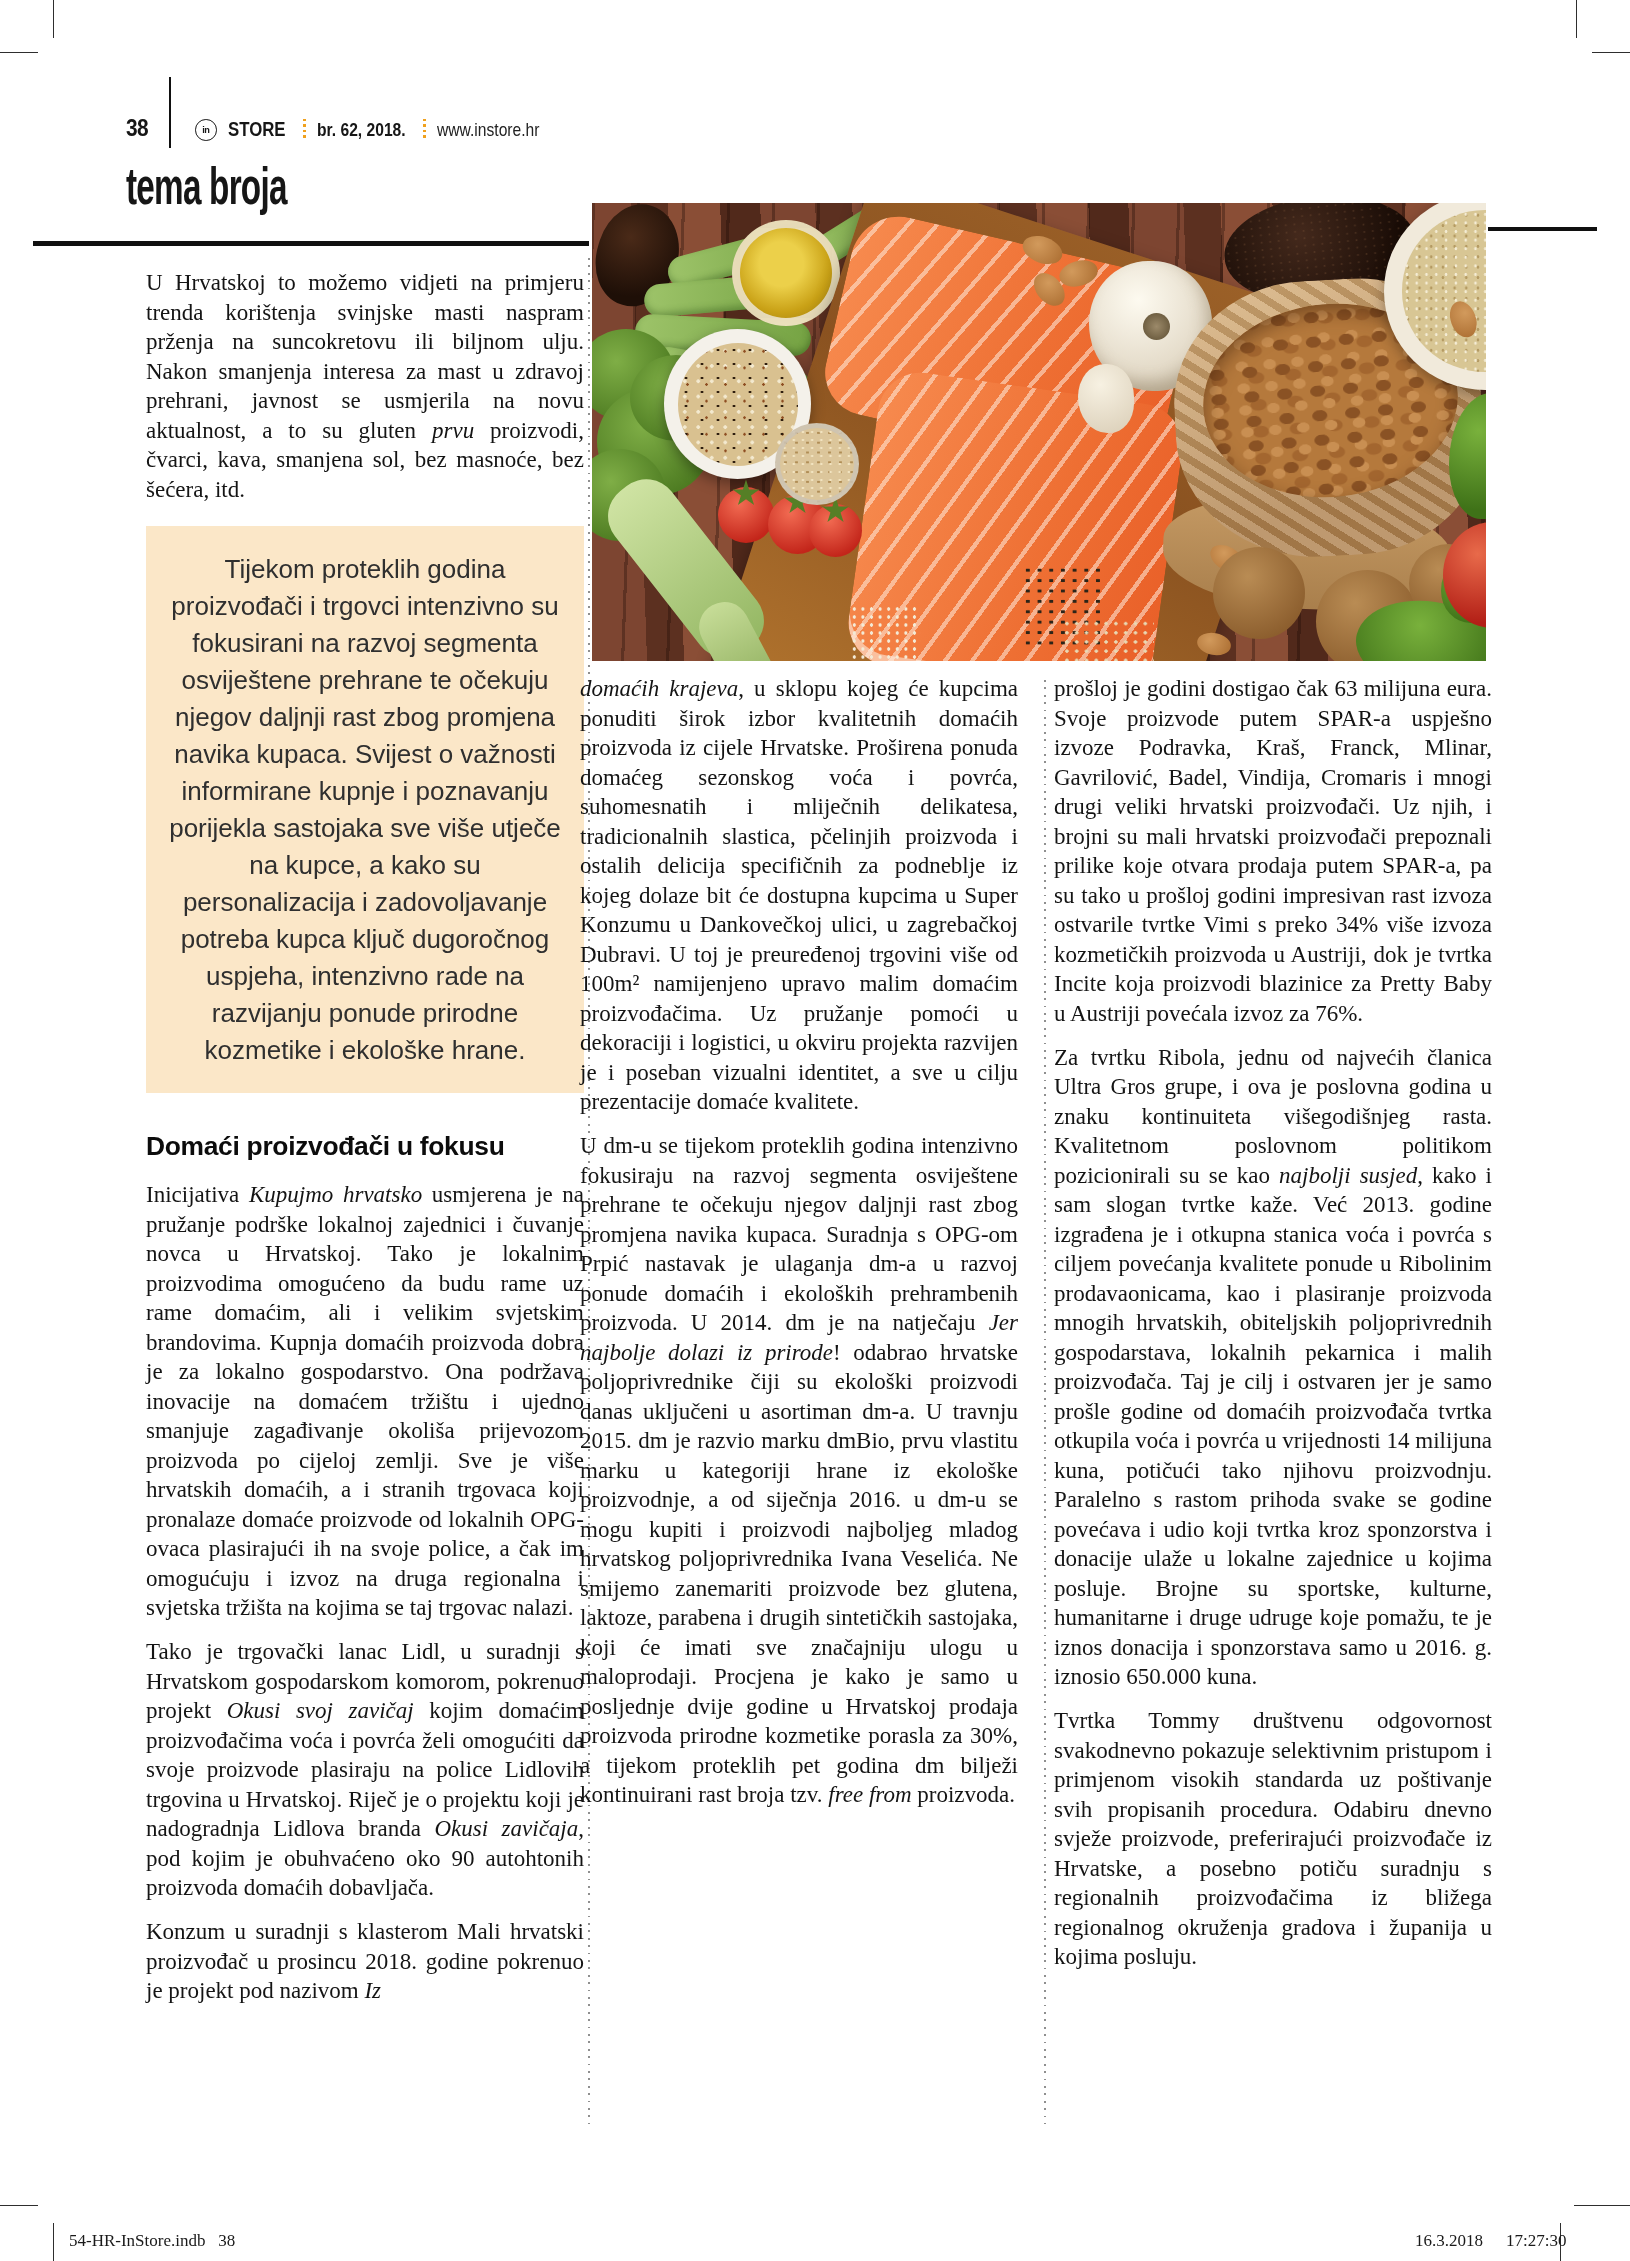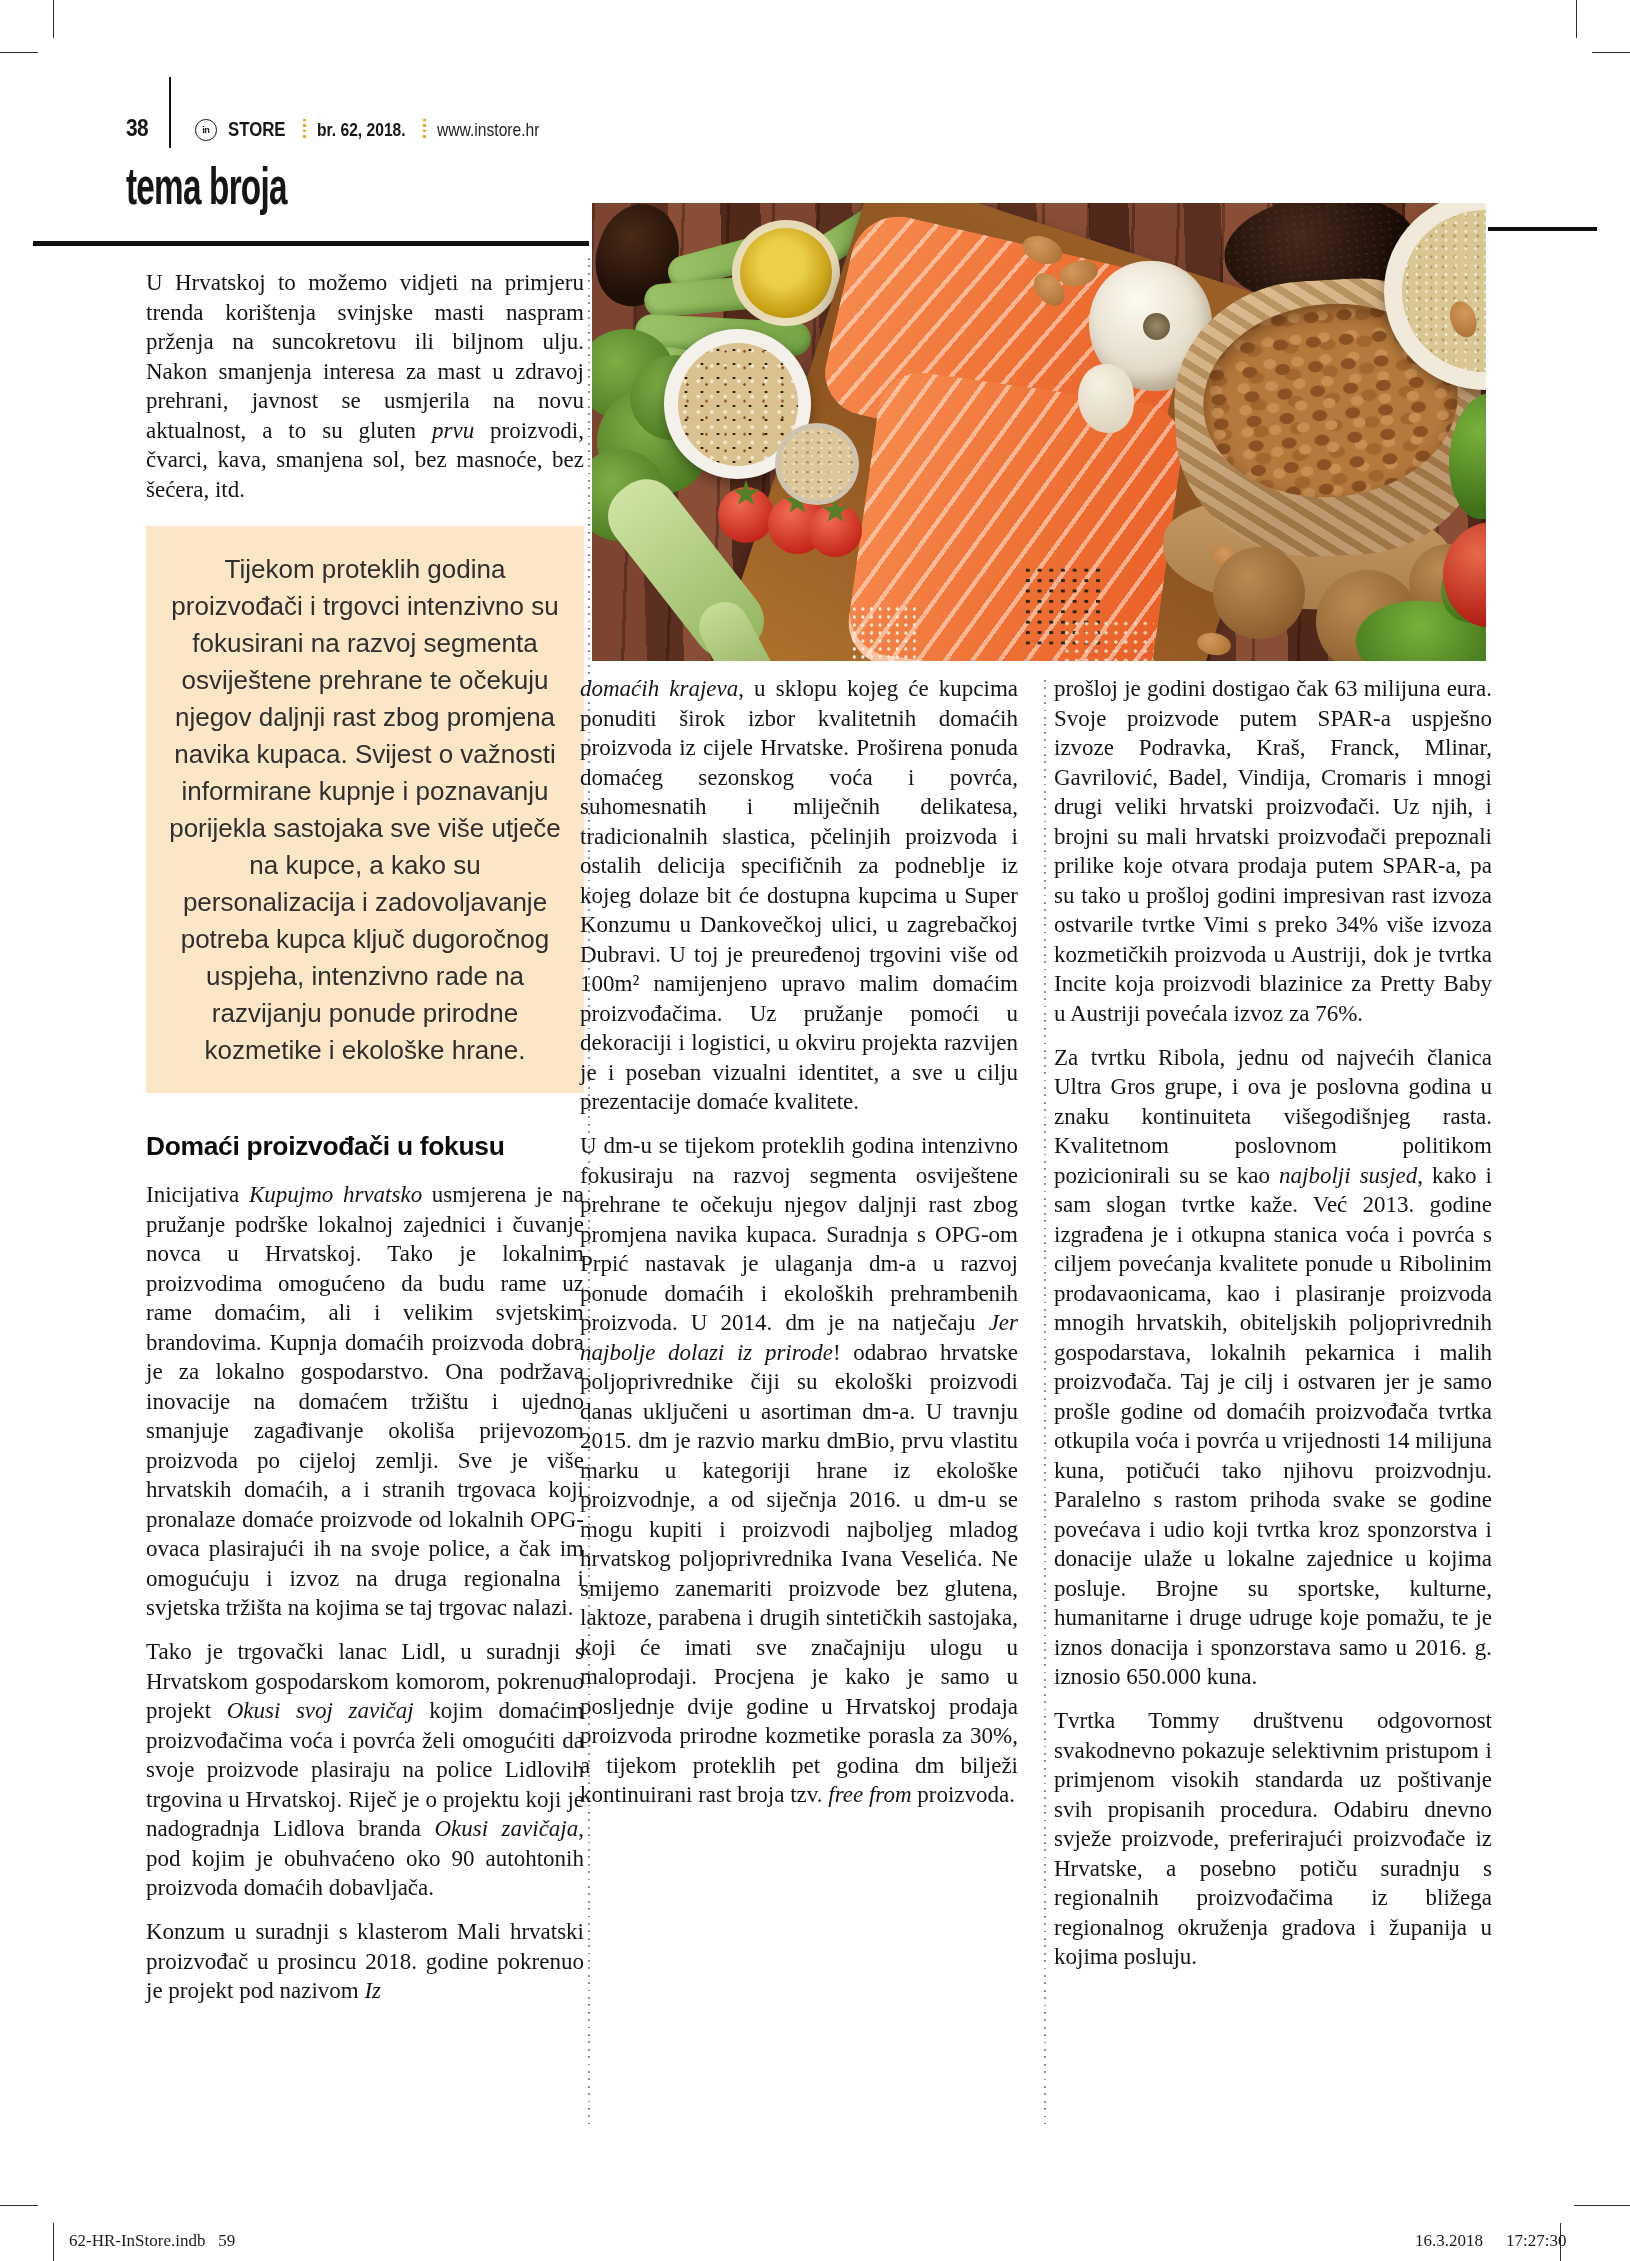--- a/index.html
+++ b/index.html
@@ -267,20 +267,20 @@
     <p><i>domaćih krajeva</i><span>, u sklopu kojeg će kupcima ponuditi širok izbor kvalitetnih domaćih proizvoda iz cijele Hrvatske. Proširena ponuda domaćeg sezonskog voća i povrća, suhomesnatih i mliječnih delikatesa, tradicionalnih slastica, pčelinjih proizvoda i ostalih delicija specifičnih za podneblje iz kojeg dolaze bit će dostupna kupcima u Super Konzumu u Dankovečkoj ulici, u zagrebačkoj Dubravi. U toj je preuređenoj trgovini više od 100m² namijenjeno upravo malim domaćim proizvođačima. Uz pružanje pomoći u dekoraciji i logistici, u okviru projekta razvijen je i poseban vizualni identitet, a sve u cilju prezentacije domaće kvalitete.</span></p>
     <p><span>U dm-u se tijekom proteklih godina intenzivno fokusiraju na razvoj segmenta osviještene prehrane te očekuju njegov daljnji rast zbog promjena navika kupaca. Suradnja s OPG-om Prpić nastavak je ulaganja dm-a u razvoj ponude domaćih i ekoloških prehrambenih proizvoda. U 2014. dm je na natječaju </span><i>Jer najbolje dolazi iz prirode</i><span>! odabrao hrvatske poljoprivrednike čiji su ekološki proizvodi danas uključeni u asortiman dm-a. U travnju 2015. dm je razvio marku dmBio, prvu vlastitu marku u kategoriji hrane iz ekološke proizvodnje, a od siječnja 2016. u dm-u se mogu kupiti i proizvodi najboljeg mladog hrvatskog poljoprivrednika Ivana Veselića. Ne smijemo zanemariti proizvode bez glutena, laktoze, parabena i drugih sintetičkih sastojaka, koji će imati sve značajniju ulogu u maloprodaji. Procjena je kako je samo u posljednje dvije godine u Hrvatskoj prodaja proizvoda prirodne kozmetike porasla za 30%, a tijekom proteklih pet godina dm bilježi kontinuirani rast broja tzv. </span><i>free from</i><span> proizvoda.</span></p>
   </div>
 
   <div class="col col3">
     <p><span>prošloj je godini dostigao čak 63 milijuna eura. Svoje proizvode putem SPAR-a uspješno izvoze Podravka, Kraš, Franck, Mlinar, Gavrilović, Badel, Vindija, Cromaris i mnogi drugi veliki hrvatski proizvođači. Uz njih, i brojni su mali hrvatski proizvođači prepoznali prilike koje otvara prodaja putem SPAR-a, pa su tako u prošloj godini impresivan rast izvoza ostvarile tvrtke Vimi s preko 34% više izvoza kozmetičkih proizvoda u Austriji, dok je tvrtka Incite koja proizvodi blazinice za Pretty Baby u Austriji povećala izvoz za 76%.</span></p>
     <p><span>Za tvrtku Ribola, jednu od najvećih članica Ultra Gros grupe, i ova je poslovna godina u znaku kontinuiteta višegodišnjeg rasta. Kvalitetnom poslovnom politikom pozicionirali su se kao </span><i>najbolji susjed</i><span>, kako i sam slogan tvrtke kaže. Već 2013. godine izgrađena je i otkupna stanica voća i povrća s ciljem povećanja kvalitete ponude u Ribolinim prodavaonicama, kao i plasiranje proizvoda mnogih hrvatskih, obiteljskih poljoprivrednih gospodarstava, lokalnih pekarnica i malih proizvođača. Taj je cilj i ostvaren jer je samo prošle godine od domaćih proizvođača tvrtka otkupila voća i povrća u vrijednosti 14 milijuna kuna, potičući tako njihovu proizvodnju. Paralelno s rastom prihoda svake se godine povećava i udio koji tvrtka kroz sponzorstva i donacije ulaže u lokalne zajednice u kojima posluje. Brojne su sportske, kulturne, humanitarne i druge udruge koje pomažu, te je iznos donacija i sponzorstava samo u 2016. g. iznosio 650.000 kuna.</span></p>
     <p><span>Tvrtka Tommy društvenu odgovornost svakodnevno pokazuje selektivnim pristupom i primjenom visokih standarda uz poštivanje svih propisanih procedura. Odabiru dnevno svježe proizvode, preferirajući proizvođače iz Hrvatske, a posebno potiču suradnju s regionalnih proizvođačima iz bližega regionalnog okruženja gradova i županija u kojima posluju.</span></p>
   </div>
 
-  <div class="footer-left">62-HR-InStore.indb   59</div>
+  <div class="footer-left">54-HR-InStore.indb   38</div>
   <div class="footer-right">
     <span>16.3.2018</span>
     <span>17:27:30</span>
   </div>
 
 </div>
 
 
 </body></html>

